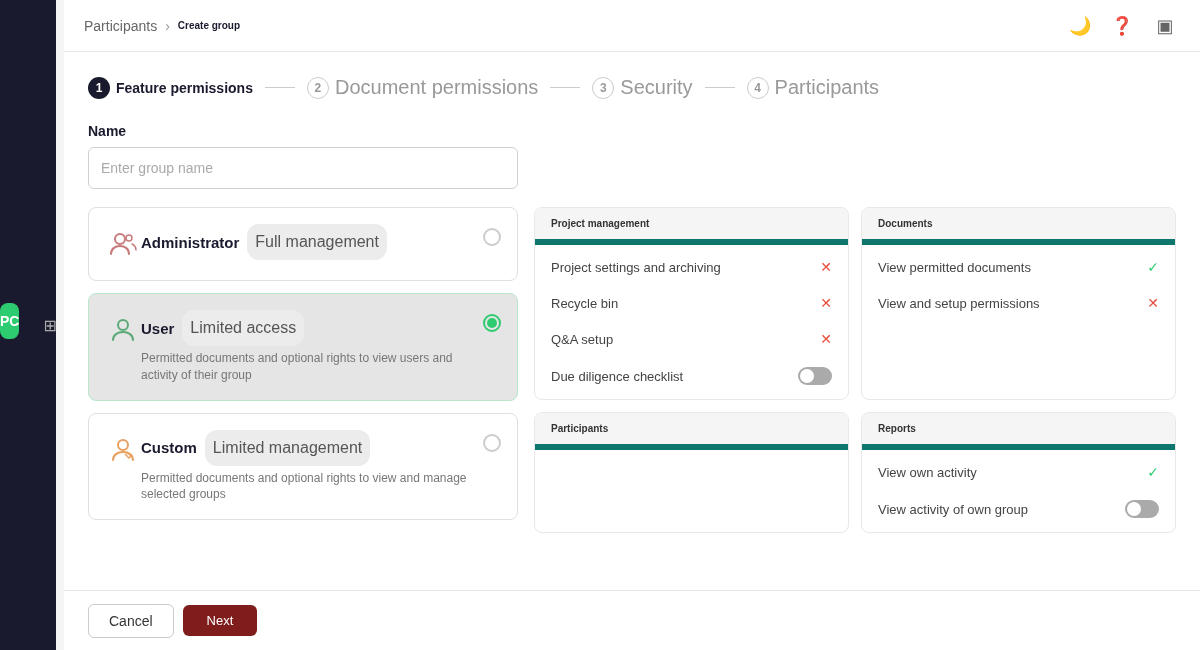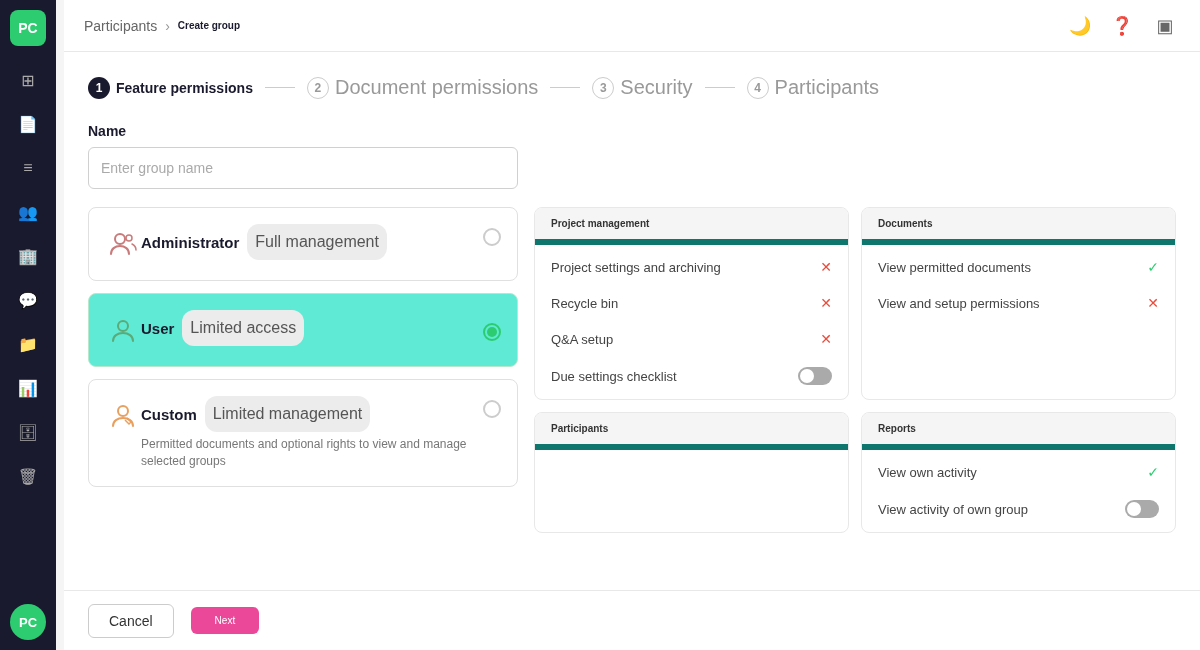--- a/index.html
+++ b/index.html
@@ -3,24 +3,24 @@
   <meta charset="utf-8">
   <style>
     * { box-sizing: border-box; margin: 0; padding: 0; }
     body { font-family: -apple-system, BlinkMacSystemFont, 'Segoe UI', sans-serif; background: #f5f5f5; display: flex; height: 650px; width: 1200px; overflow: hidden; }
 
     
     .sidebar {
       width: 56px;
       background: #1a1a2e;
       display: flex;
-      flex-direction: column;
+      flex-direction: row;
       align-items: center;
       padding: 10px 0;
-      gap: 8px;
+      gap: 24px;
       flex-shrink: 0;
     }
     .sidebar-logo {
       width: 36px; height: 36px;
       background: #2ecc71;
       border-radius: 8px;
       display: flex; align-items: center; justify-content: center;
       color: white; font-weight: bold; font-size: 14px;
       margin-bottom: 8px;
     }
@@ -175,23 +175,22 @@
     .role-card {
       border: 1px solid #e0e0e0;
       border-radius: 8px;
       padding: 16px;
       display: flex;
       align-items: flex-start;
       background: white;
       cursor: pointer;
     }
     .role-card.selected {
-      background: #5eead4;
+      background: #e5e5e5;
       border-color: #b8e8cc;
-      align-items: center;
     }
     .role-icon {
       width: 36px; height: 36px;
       display: flex; align-items: center; justify-content: center;
       font-size: 22px;
       flex-shrink: 0;
       margin-top: 2px;
     }
     .role-info { flex: 1; }
     .role-title-row {
@@ -296,40 +295,40 @@
     }
     .toggle .toggle-thumb { left: 2px; }
 
     
     .footer {
       height: 60px;
       border-top: 1px solid #e8e8e8;
       display: flex;
       align-items: center;
       padding: 0 24px;
-      gap: 17px;
+      gap: 9px;
       background: white;
       flex-shrink: 0;
     }
     .btn-cancel {
       padding: 8px 20px;
       border: 1px solid #ccc;
       border-radius: 6px;
       background: white;
       color: #333;
       font-size: 14px;
       cursor: pointer;
     }
     .btn-next {
       padding: 8px 24px;
       border: none;
       border-radius: 6px;
-      background: #ec4899;
+      background: #7f1d1d;
       color: white;
-      font-size: 10px;
+      font-size: 13px;
       cursor: pointer;
       font-weight: 500;
     }
   </style>
 </head>
 <body>
 
 <div class="sidebar">
   <div class="sidebar-logo">PC</div>
   <div class="sidebar-icon">⊞</div>
@@ -415,20 +414,21 @@
             <svg width="32" height="32" viewBox="0 0 32 32" fill="none">
               <circle cx="16" cy="11" r="5" stroke="#5baa78" stroke-width="2" fill="none"></circle>
               <path d="M6 26c0-5 4.5-8 10-8s10 3 10 8" stroke="#5baa78" stroke-width="2" fill="none" stroke-linecap="round"></path>
             </svg>
           </div>
           <div class="role-info">
             <div class="role-title-row">
               <span class="role-name">User</span>
               <span class="role-badge">Limited access</span>
             </div>
+            <div class="role-desc">Permitted documents and optional rights to view users and activity of their group</div>
           </div>
           <div class="role-radio selected"></div>
         </div>
 
         <div class="role-card">
           <div class="role-icon" style="color:#e8a060;">
             <svg width="32" height="32" viewBox="0 0 32 32" fill="none">
               <circle cx="16" cy="11" r="5" stroke="#e8a060" stroke-width="2" fill="none"></circle>
               <path d="M6 26c0-5 4.5-8 10-8s10 3 10 8" stroke="#e8a060" stroke-width="2" fill="none" stroke-linecap="round"></path>
               <path d="M20 18 L24 22 L22 24 L18 20" stroke="#e8a060" stroke-width="1.5" fill="none"></path>
@@ -456,21 +456,21 @@
             </div>
             <div class="perm-row">
               <span>Recycle bin</span>
               <span class="perm-icon-x">✕</span>
             </div>
             <div class="perm-row">
               <span>Q&amp;A setup</span>
               <span class="perm-icon-x">✕</span>
             </div>
             <div class="perm-row">
-              <span>Due settings checklist</span>
+              <span>Due diligence checklist</span>
               <div class="toggle">
                 <div class="toggle-thumb"></div>
               </div>
             </div>
           </div>
         </div>
 
         <div class="perm-section">
           <div class="perm-section-header">Documents</div>
           <div class="perm-rows">

